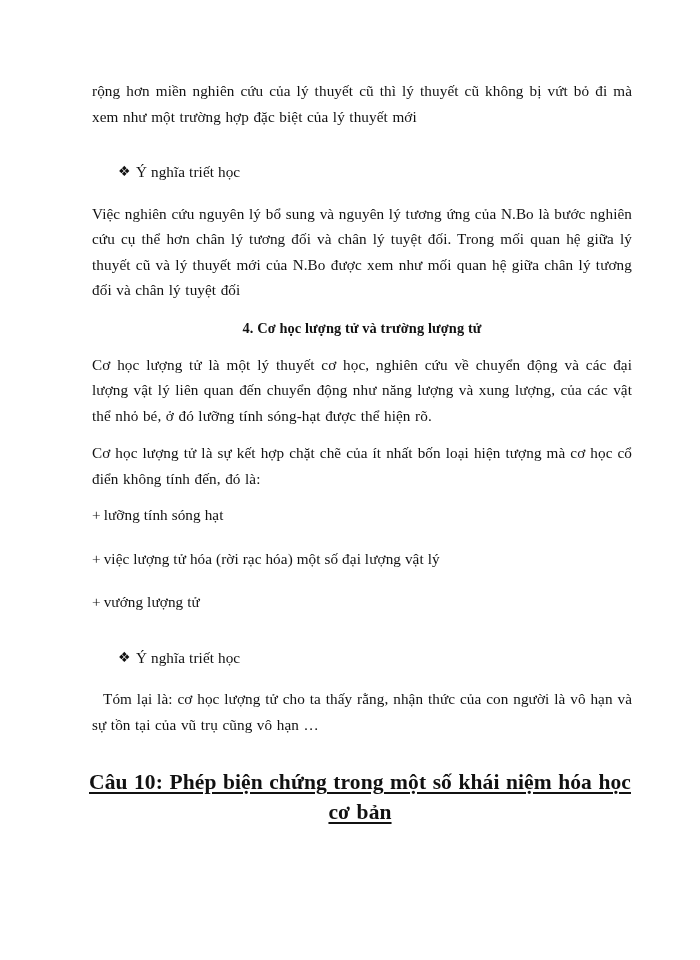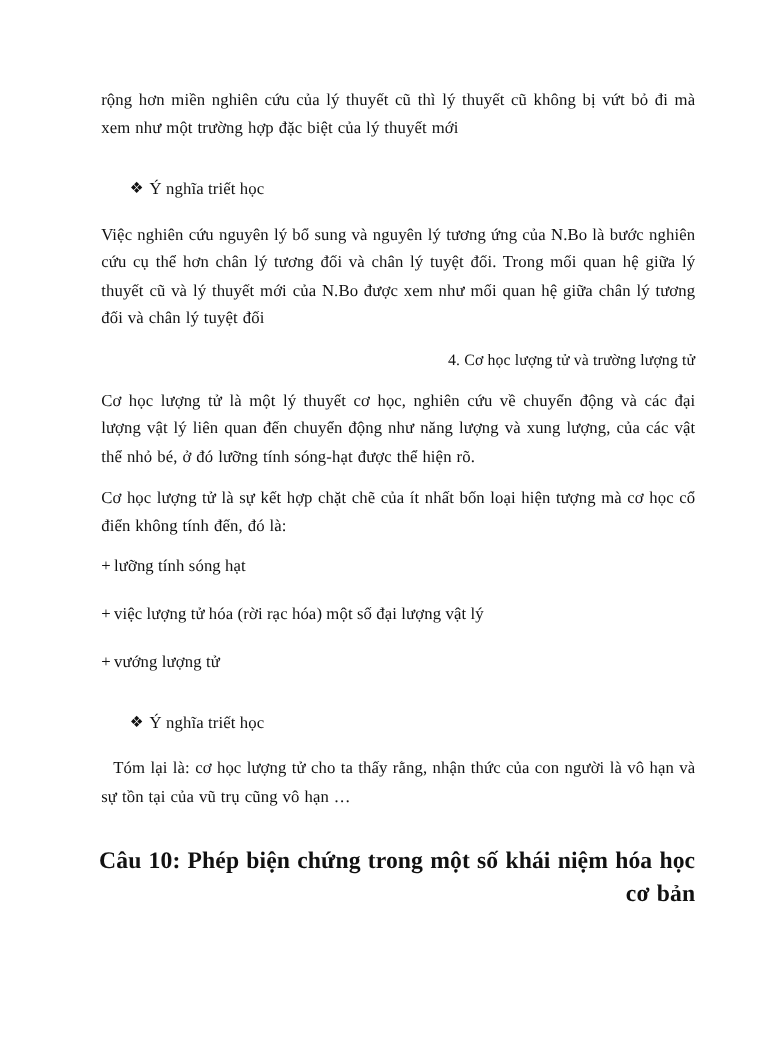--- a/index.html
+++ b/index.html
@@ -47,23 +47,23 @@
 
   .para.tight { margin-bottom: 11px; }
 
   
   .para.indent { text-indent: 11px; }
 
   
   .subhead {
     font-size: 14.4px;
     line-height: 22px;
-    font-weight: normal;
+    font-weight: bold;
     margin: 14px 0 13px 0;
-    text-align: right;
+    text-align: center;
     letter-spacing: 0.1px;
   }
 
   
   .bullet-line {
     font-size: 15.2px;
     line-height: 25.5px;
     margin: 30px 0 16px 0;
     padding-left: 26px;
     text-align: left;
@@ -89,24 +89,25 @@
     display: inline-block;
     margin-right: 3px;
   }
   .plus-item.wide-gap .plus-glyph { margin-right: 7px; }
 
   
   .section-heading {
     font-size: 21.5px;
     line-height: 30px;
     font-weight: bold;
+    text-decoration: underline;
     text-underline-offset: 3px;
     text-decoration-thickness: 2px;
     margin: 30px 0 0 -4px;
-    text-align: right;
+    text-align: center;
     letter-spacing: 0.1px;
     word-spacing: 1px;
   }
 </style>
 </head>
 <body>
 
 <div class="page">
   <div class="content">
 

